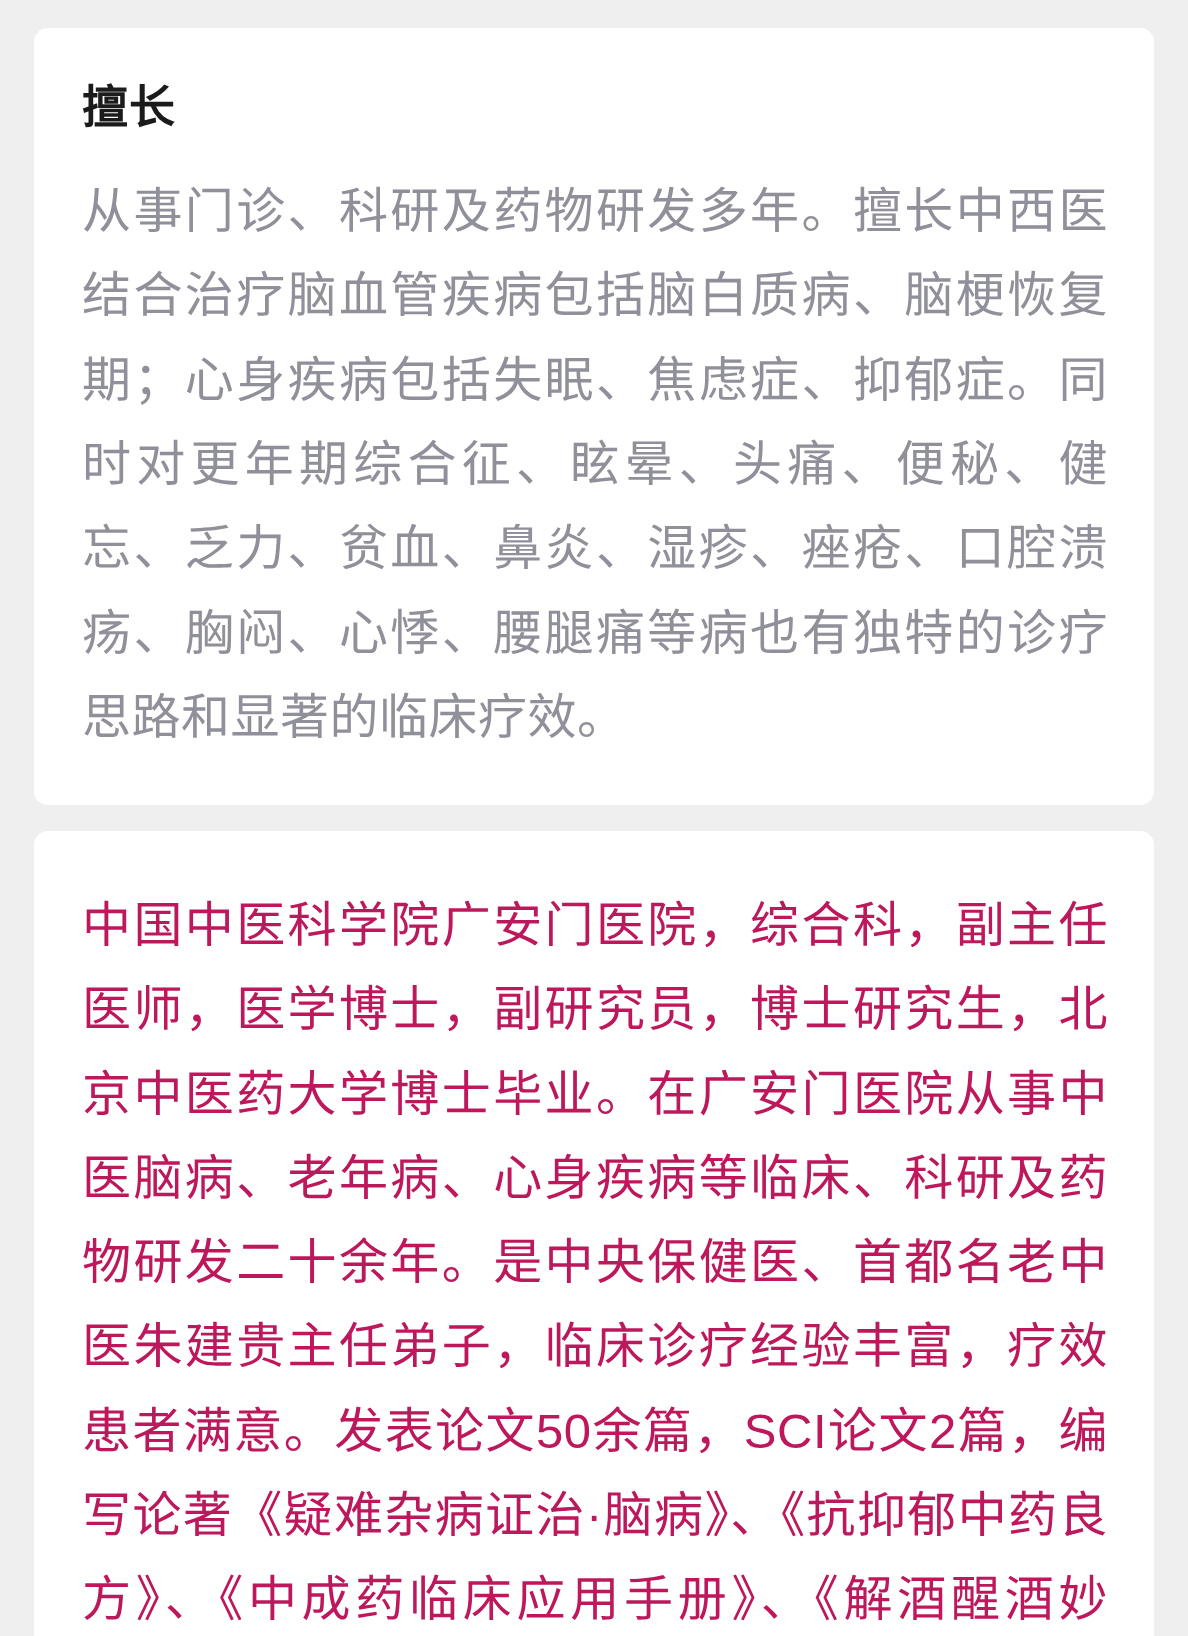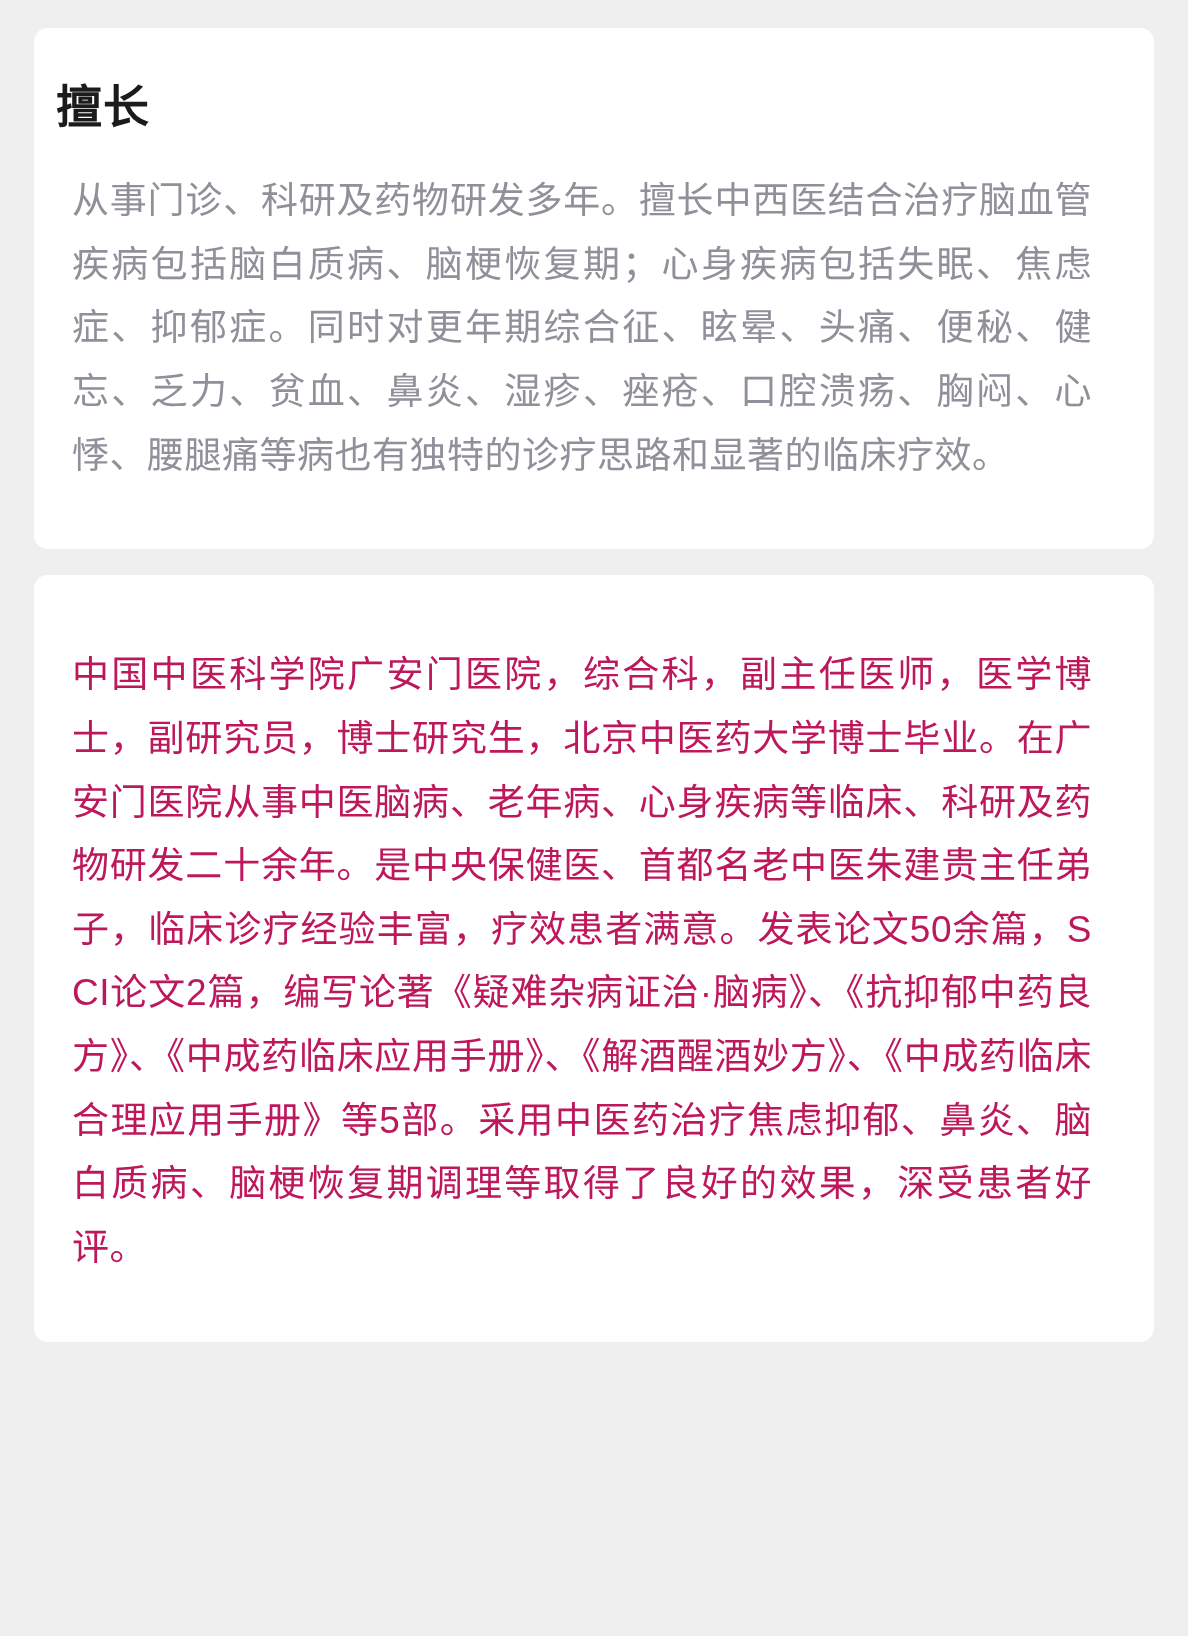--- a/index.html
+++ b/index.html
@@ -21,40 +21,40 @@
     padding: 28px 34px 30px 34px;
     display: flex;
     flex-direction: column;
     gap: 26px;
   }
 
   .card {
     background: #ffffff;
     border-radius: 14px;
     box-sizing: border-box;
-    padding: 52px 46px 46px 22px;
+    padding: 52px 46px 46px 48px;
   }
 
   .card-title {
     font-size: 46px;
     line-height: 1.2;
     font-weight: 700;
     color: #1b1b1b;
     letter-spacing: 1px;
     margin: 0 0 34px 0;
   }
 
   .card-body {
-    font-size: 37px;
+    font-size: 49px;
     line-height: 1.72;
     color: #8e8e92;
     letter-spacing: 0.5px;
     text-align: justify;
     text-justify: inter-ideograph;
-    margin: 16px;
+    margin: 0;
     word-break: break-all;
   }
 
   .card-expertise .card-body { color: #90909a; }
   .card-intro .card-body { color: #be185d; }
 </style>
 </head>
 <body>
 
 <div class="page">

